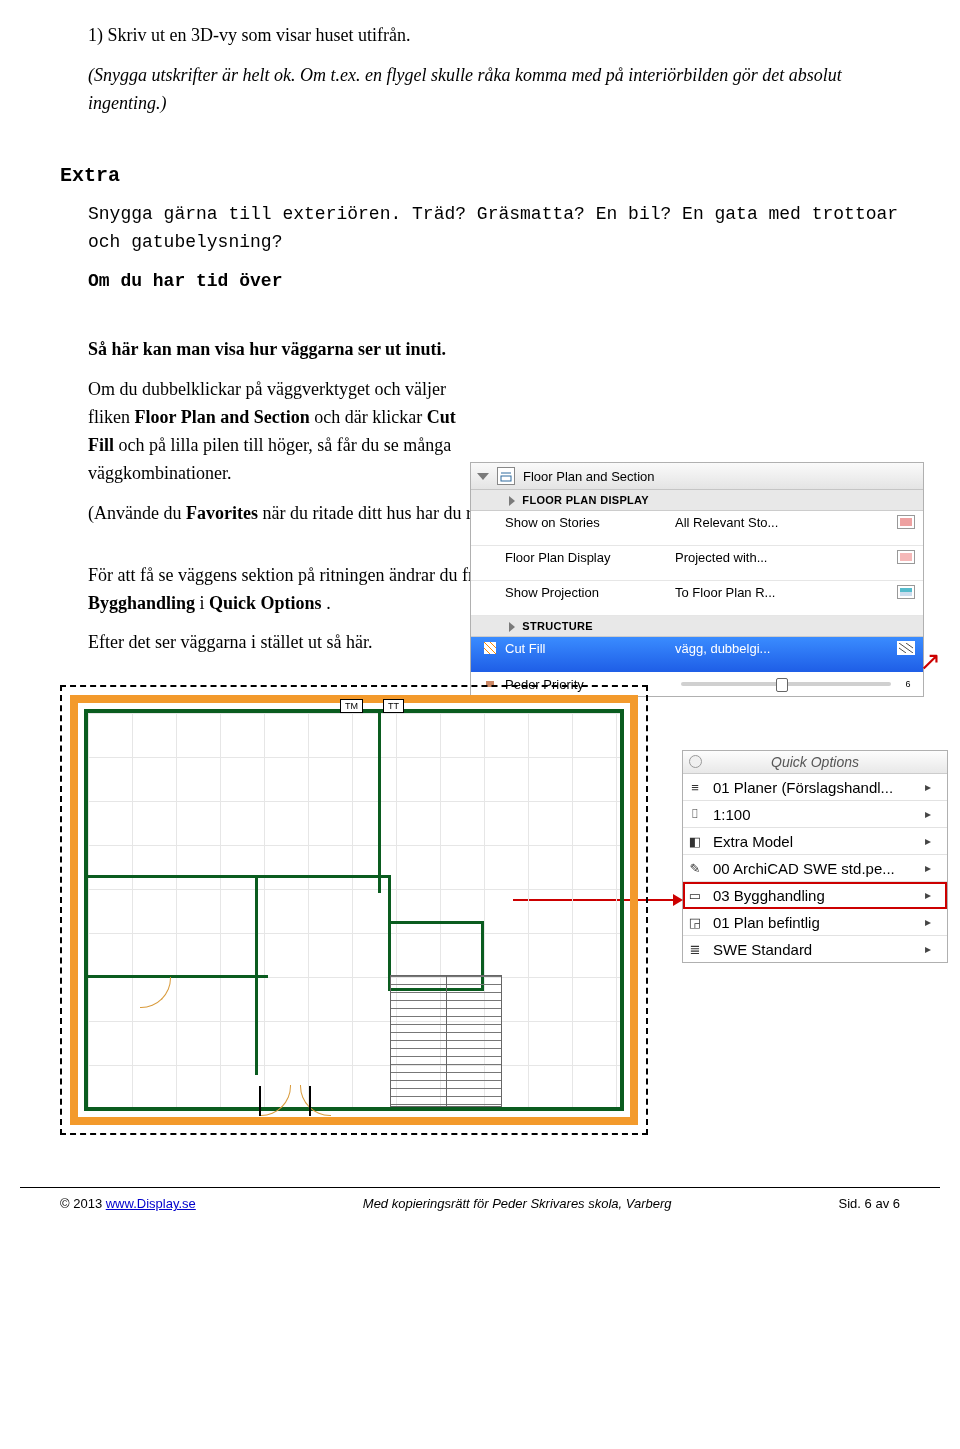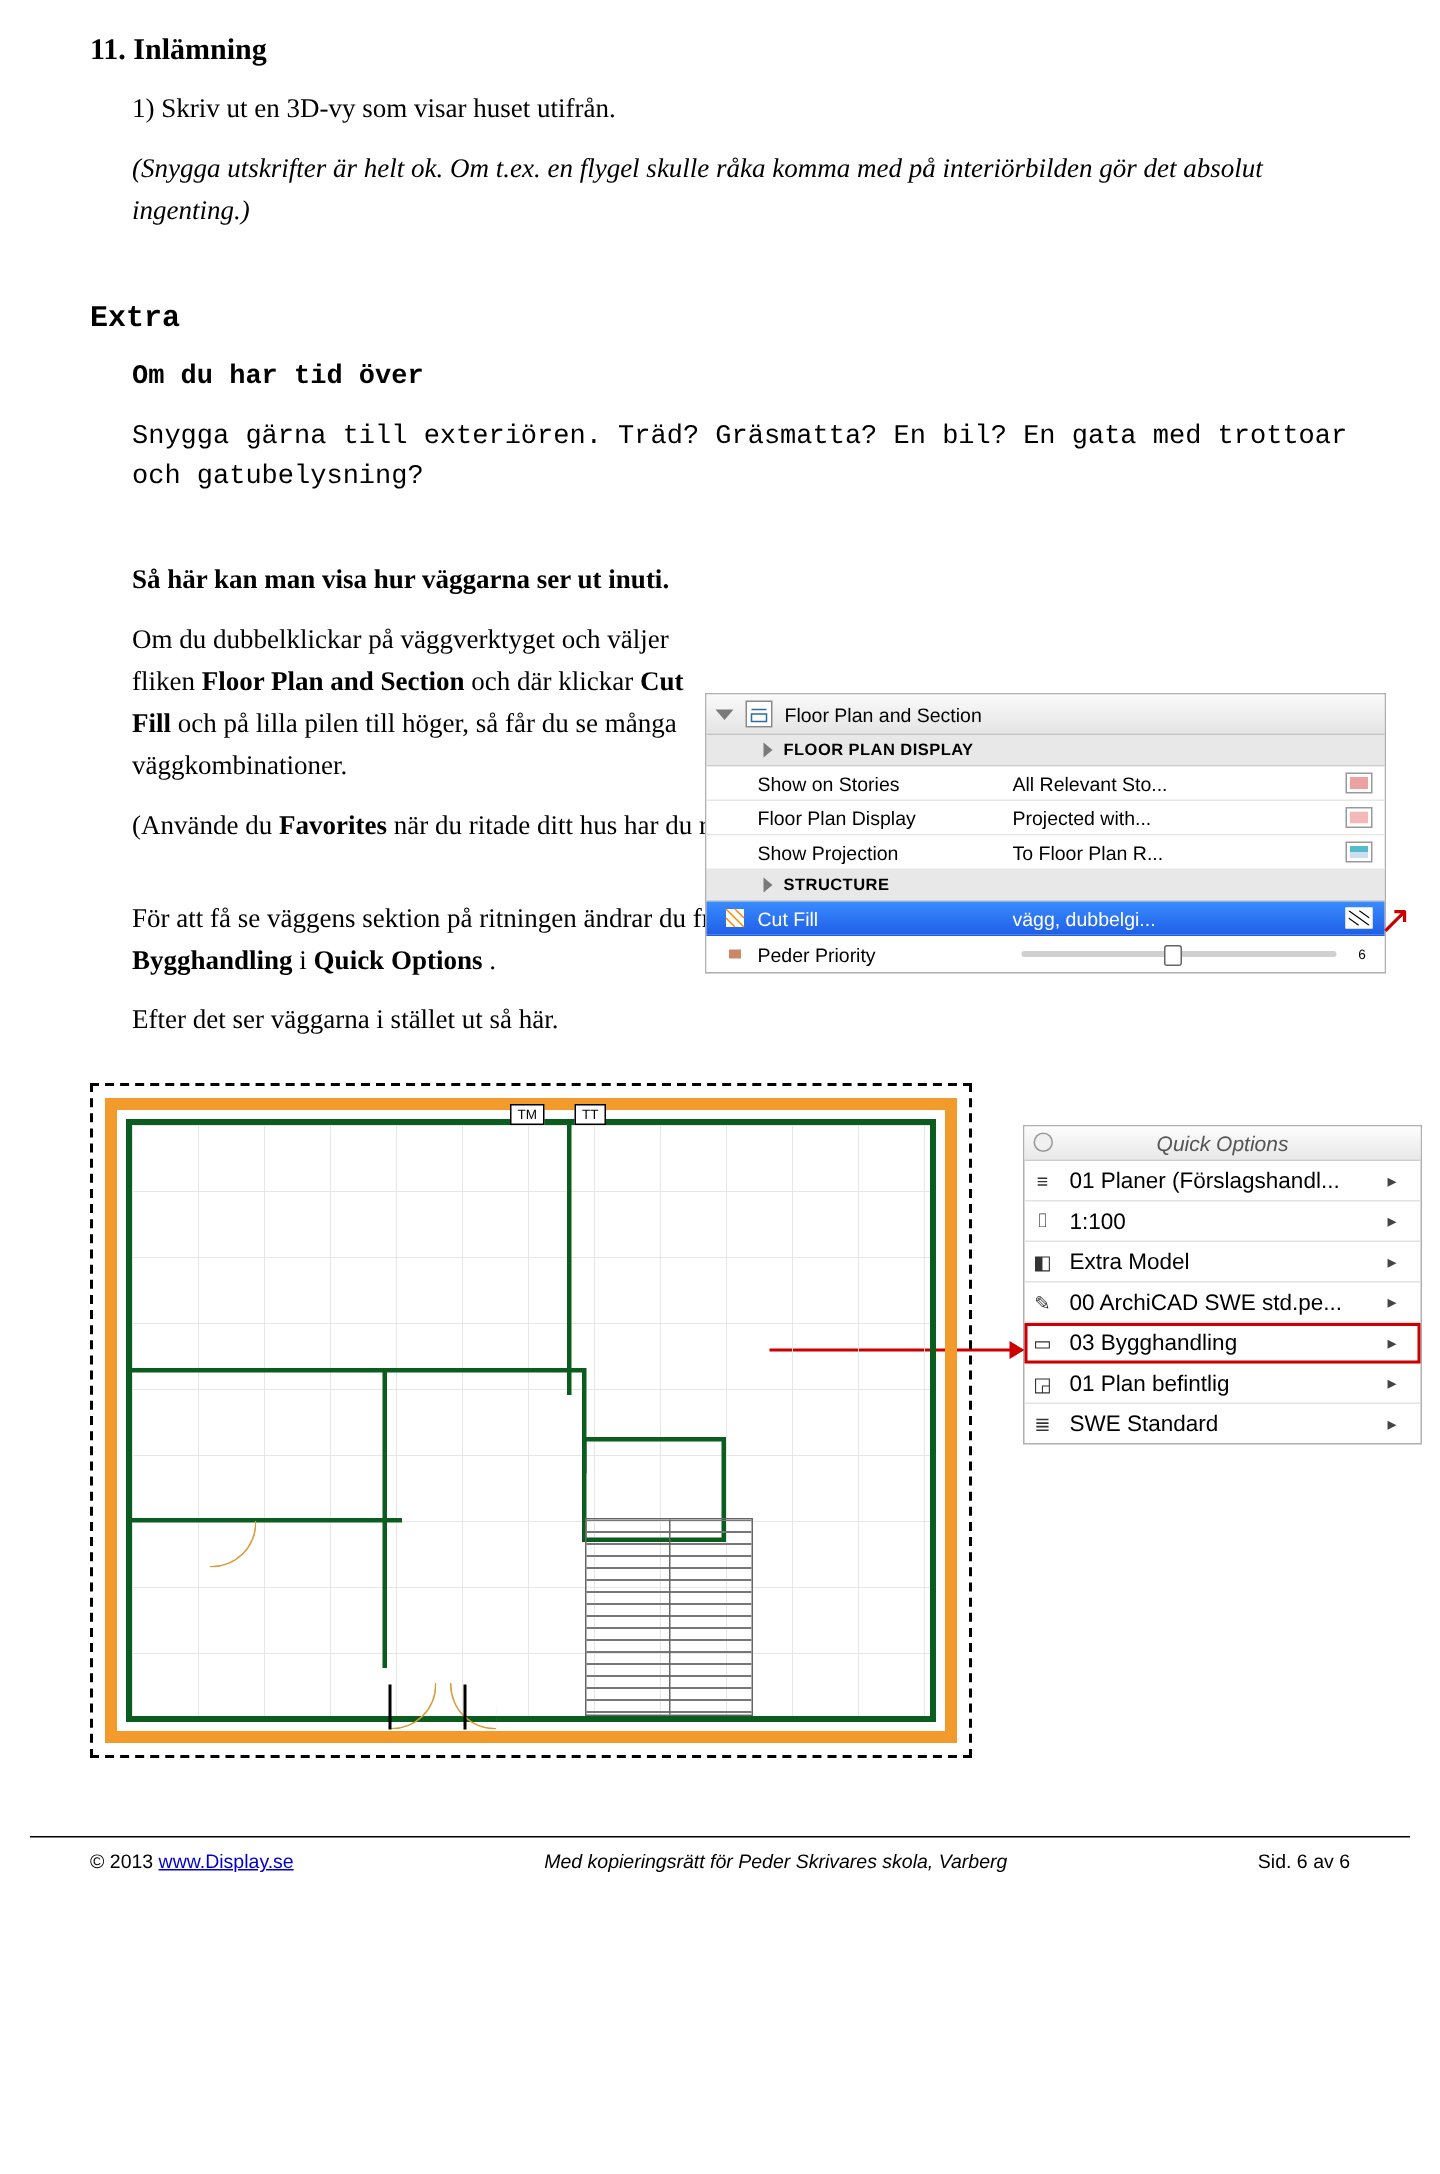--- a/index.html
+++ b/index.html
@@ -56,21 +56,21 @@
     font-size: 11px;
     letter-spacing: .3px;
     padding: 4px 8px 4px 34px;
     border-bottom: 1px solid #ccc;
   }
   .panel1 .row {
     display: grid;
     grid-template-columns: 30px 170px 1fr 22px;
     align-items: center;
     height: 22px;
-    padding: 0 4px 0 4px;
+    padding: 0 4px 12px 4px;
     border-bottom: 1px solid #e6e6e6;
     background: #fff;
   }
   .panel1 .row .cell { white-space: nowrap; overflow: hidden; text-overflow: ellipsis; }
   .panel1 .row .miniicon {
     width: 16px; height: 12px;
     background: #fff; border:1px solid #999;
     display:flex; align-items:center; justify-content:center;
   }
   .panel1 .row.sel {
@@ -229,29 +229,28 @@
   }
   .footer .link { color: #0000cc; text-decoration: underline; }
   .footer .mid { font-style: italic; }
 </style>
 </head>
 <body>
 
 <div class="page">
 
   <div class="block">
-    <div class="h-sec">11. Inlämning</div>
     <p class="indent1">1) Skriv ut en 3D-vy som visar huset utifrån.</p>
     <p class="indent1 italic">(Snygga utskrifter är helt ok. Om t.ex. en flygel skulle råka komma med på interiörbilden gör det absolut ingenting.)</p>
   </div>
 
   <div class="block" style="margin-top:46px;font-family:Liberation Mono, monospace;">
     <div class="h-sec">Extra</div>
+    <p class="indent1">Snygga gärna till exteriören. Träd? Gräsmatta? En bil? En gata med trottoar och gatubelysning?</p>
     <p class="indent1 bold">Om du har tid över</p>
-    <p class="indent1">Snygga gärna till exteriören. Träd? Gräsmatta? En bil? En gata med trottoar och gatubelysning?</p>
   </div>
 
   <div class="block indent1" style="margin-top:40px;">
     <p class="bold">Så här kan man visa hur väggarna ser ut inuti.</p>
     <p class="inliner" style="max-width:390px;">
       <span class="sp">Om du dubbelklickar på väggverktyget och väljer fliken </span>
       <span class="sp bold">Floor Plan and Section</span>
       <span class="sp"> och där klickar </span>
       <span class="sp bold">Cut Fill</span>
       <span class="sp"> och på lilla pilen till höger, så får du se många väggkombinationer.</span>

